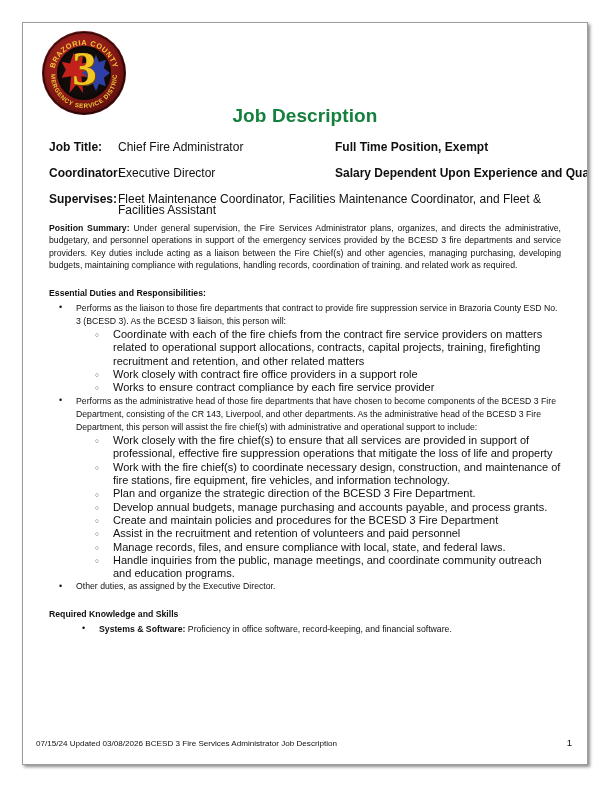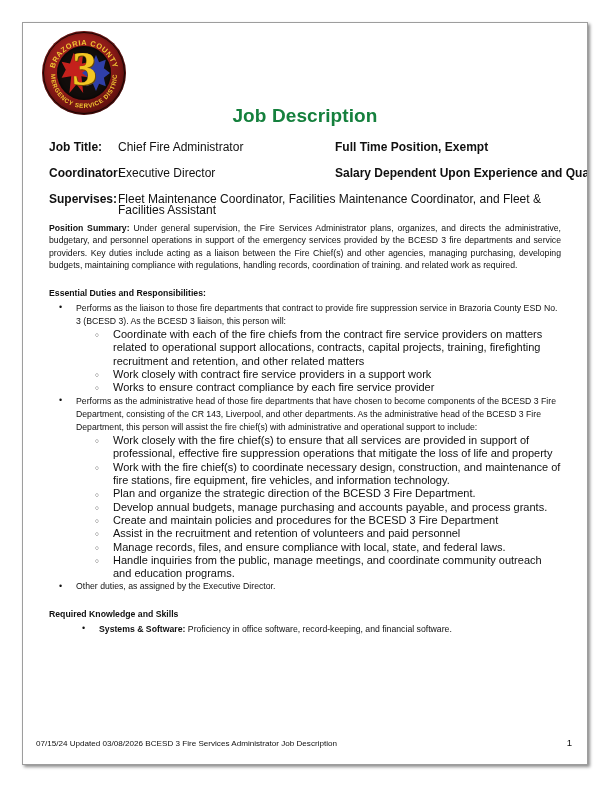--- a/index.html
+++ b/index.html
@@ -318,21 +318,21 @@
 
     <p class="para"><b>Position Summary:</b><span> Under general supervision, the Fire Services Administrator plans, organizes, and directs the administrative, budgetary, and personnel operations in support of the emergency services provided by the BCESD 3 fire departments and service providers. Key duties include acting as a liaison between the Fire Chief(s) and other agencies, managing purchasing, developing budgets, maintaining compliance with regulations, handling records, coordination of training. and related work as required.</span></p>
 
     <div class="section-head">Essential Duties and Responsibilities:</div>
 
     <ul class="lvl1">
       <li class="b1">
         <span>Performs as the liaison to those fire departments that contract to provide fire suppression service in Brazoria County ESD No. 3 (BCESD 3). As the BCESD 3 liaison, this person will:</span>
         <ul class="lvl2">
           <li class="b2">Coordinate with each of the fire chiefs from the contract  fire service providers on matters related to operational support allocations, contracts, capital projects, training, firefighting recruitment and retention, and other related matters</li>
-          <li class="b2">Work closely with contract fire service providers in a support work</li>
+          <li class="b2">Work closely with contract fire office providers in a support role</li>
           <li class="b2">Works to ensure contract compliance by each fire service provider</li>
         </ul>
       </li>
       <li class="b1">
         <span>Performs as the administrative head of those fire departments that have chosen to become components of the BCESD 3 Fire Department, consisting of the CR 143, Liverpool, and other departments. As the administrative head of the BCESD 3 Fire Department, this person will assist the fire chief(s) with administrative and operational support to include:</span>
         <ul class="lvl2">
           <li class="b2">Work closely with the fire chief(s) to ensure that all services are provided in support of professional, effective fire suppression operations that mitigate the loss of life and property</li>
           <li class="b2">Work with the fire chief(s) to coordinate necessary design, construction, and maintenance of fire stations, fire equipment, fire vehicles, and information technology.</li>
           <li class="b2">Plan and organize the strategic direction of the BCESD 3 Fire Department.</li>
           <li class="b2">Develop annual budgets, manage purchasing and accounts payable, and process grants.</li>

